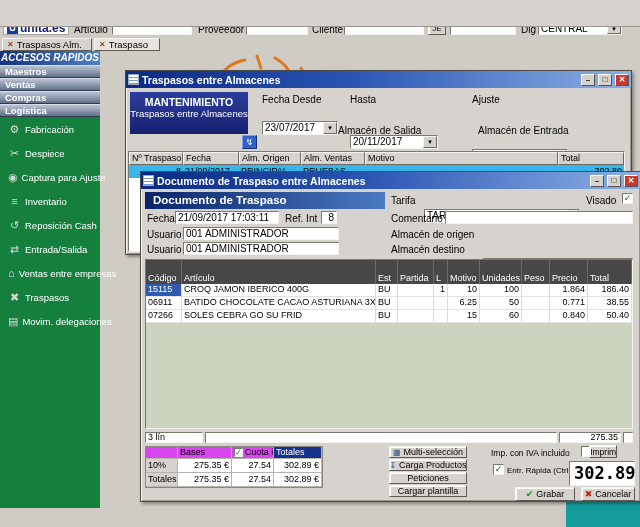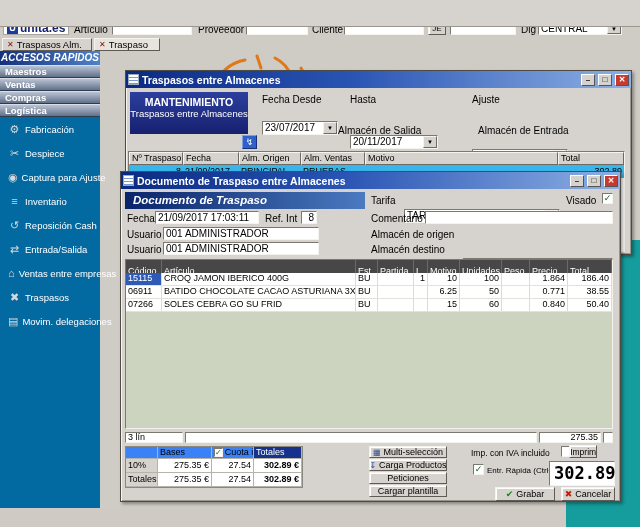--- a/index.html
+++ b/index.html
@@ -26,50 +26,50 @@
          background-image:repeating-linear-gradient(180deg,#fff 0 2px,#7799cc 2px 3px)}
   .win{background:#d6d3ce;border:1px solid #4e4b45;
        box-shadow:inset 1px 1px 0 #f6f5f1,inset -1px -1px 0 #9a968f,2px 2px 3px rgba(0,0,0,.35)}
   .cb{width:11px;height:11px;background:#fff;border:1px solid;border-color:#7b786f #f4f3ee #f4f3ee #7b786f;
       font-size:9px;line-height:9px;text-align:center;color:#14631c}
   .cb.checked::after{content:"✓"}
   .menubar{display:flex;align-items:center;background:#e9e7e1;border-bottom:1px solid #b7b4ad;padding-left:3px}
   .menu-item{padding:1px 5px;white-space:nowrap}
   .navy{background:linear-gradient(180deg,#2c3f9e,#16206f);color:#fff;text-align:center}
   .docpanel{background:linear-gradient(90deg,#0a246a,#4a7ac0);color:#fff;font-weight:bold;
-            font-style:italic;font-size:11.5px;line-height:17px;padding-left:8px}
+            font-size:11.5px;line-height:17px;padding-left:8px}
   .gridbox{background:#fff;border:1px solid;border-color:#7b786f #f4f3ee #f4f3ee #7b786f;overflow:hidden}
   .g2box{background:#ccd3bf}
   .g2head{display:flex;background:#474747;color:#fff}
-  .g2head .cell{border-right:1px solid #6a6a6a;font-size:9px;line-height:12px;height:13px;padding:5px 2px;
+  .g2head .cell{border-right:1px solid #6a6a6a;font-size:9px;line-height:12px;height:13px;padding:12px 2px;
                 overflow:hidden;white-space:nowrap}
   .g2row{display:flex;background:#fff;border-bottom:1px solid #e2e2dc}
   .g2row .cell{border-right:1px solid #dcdcd4;padding:0 2px;overflow:hidden;white-space:nowrap;
                font-size:9px;line-height:11px;height:12px}
   .c0{width:36px}.c1{flex:1}.c2{width:22px}.c3{width:36px}.c4{width:14px}.c5{width:32px}
   .c6{width:42px}.c7{width:28px}.c8{width:38px}.c9{width:44px}
   .num{text-align:right}
   .selcell{background:#2f5bb7;color:#fff}
   .g1head{display:flex}
   .g1head .hcell{background:#d6d3ce;border:1px solid;border-color:#f4f3ee #6e6a63 #6e6a63 #f4f3ee;
                  font-size:9px;line-height:11px;height:13px;padding:0 2px;overflow:hidden;white-space:nowrap}
   .g1row{display:flex;background:#38b6ec}
   .g1row .cell{font-size:9px;line-height:12px;height:13px;padding:0 2px;white-space:nowrap;overflow:hidden}
   .k0{width:54px}.k1{width:56px}.k2{width:62px}.k3{width:64px}.k4{width:193px}.k5{width:66px}
   .ttable{border:1px solid #8a877f;background:#fff}
   .trow{display:flex}
   .tcell{border-right:1px solid #b6b3aa;border-bottom:1px solid #b6b3aa;font-size:9px;line-height:13px;
          height:14px;padding:0 2px;overflow:hidden;white-space:nowrap;display:flex;align-items:center;gap:2px}
-  .thead{background:#3b82f6;height:12px;line-height:11px}
+  .thead{background:#d946ef;height:12px;line-height:11px}
   .tlabel{background:#d6d3ce}
   .t0{width:32px}.t1{width:54px}.t2{width:42px}.t3{width:48px}
   .theadtot{background:#16328c;color:#fff}
   .numcell{justify-content:flex-end}
-  .bold{font-weight:bold}
-  .sidebar{background:#0369a1}
+  .bold{font-weight:normal}
+  .sidebar{background:#15803d}
   .sidetitle{height:14px;line-height:13px;text-align:center;color:#fff;font-weight:bold;font-style:italic;
              font-size:10px;background:linear-gradient(90deg,#14317e,#4f82c8)}
   .sidesec{height:13px;line-height:12px;padding-left:5px;color:#fff;font-weight:bold;font-size:9.5px;
            background:linear-gradient(180deg,#b9c3d3,#61718a);border-top:1px solid #d8dde6;border-bottom:1px solid #2e3c50}
   .sideitem{display:flex;align-items:center;gap:4px;height:24px;padding-left:8px;color:#fff;
             font-size:9.5px;white-space:nowrap}
   .sideitem .ico{width:13px;text-align:center;font-size:11px;color:#d8d8d8}
   .display{background:#fff;border:1px solid;border-color:#7b786f #f4f3ee #f4f3ee #7b786f;
            font-family:"DejaVu Sans Mono",monospace;font-weight:bold;font-size:17px;text-align:right;
            padding:2px 4px;line-height:19px}
@@ -226,21 +226,21 @@
         <span class="cell k0 num">8</span>
         <span class="cell k1">21/09/2017</span>
         <span class="cell k2">PRINCIPAL</span>
         <span class="cell k3">PRUEBAS</span>
         <span class="cell k4"></span>
         <span class="cell k5 num">302.89</span>
       </div>
     </div>
   </div>
 
-  <div class="abs win" style="left:120px;top:171px;width:501px;height:331px;z-index:2">
+  <div class="abs win" style="left:140px;top:171px;width:501px;height:331px;z-index:2">
     <div class="tbar">
       <span class="wicon"></span>
       <span style="flex:1">Documento de Traspaso entre Almacenes</span>
       <span class="tbtn">–</span>
       <span class="tbtn">□</span>
       <span class="tbtn close">✕</span>
     </div>
 
     <div class="abs docpanel" style="left:4px;top:20px;width:240px;height:17px">Documento de Traspaso</div>
     <span class="abs lbl" style="left:250px;top:23px">Tarifa</span>

